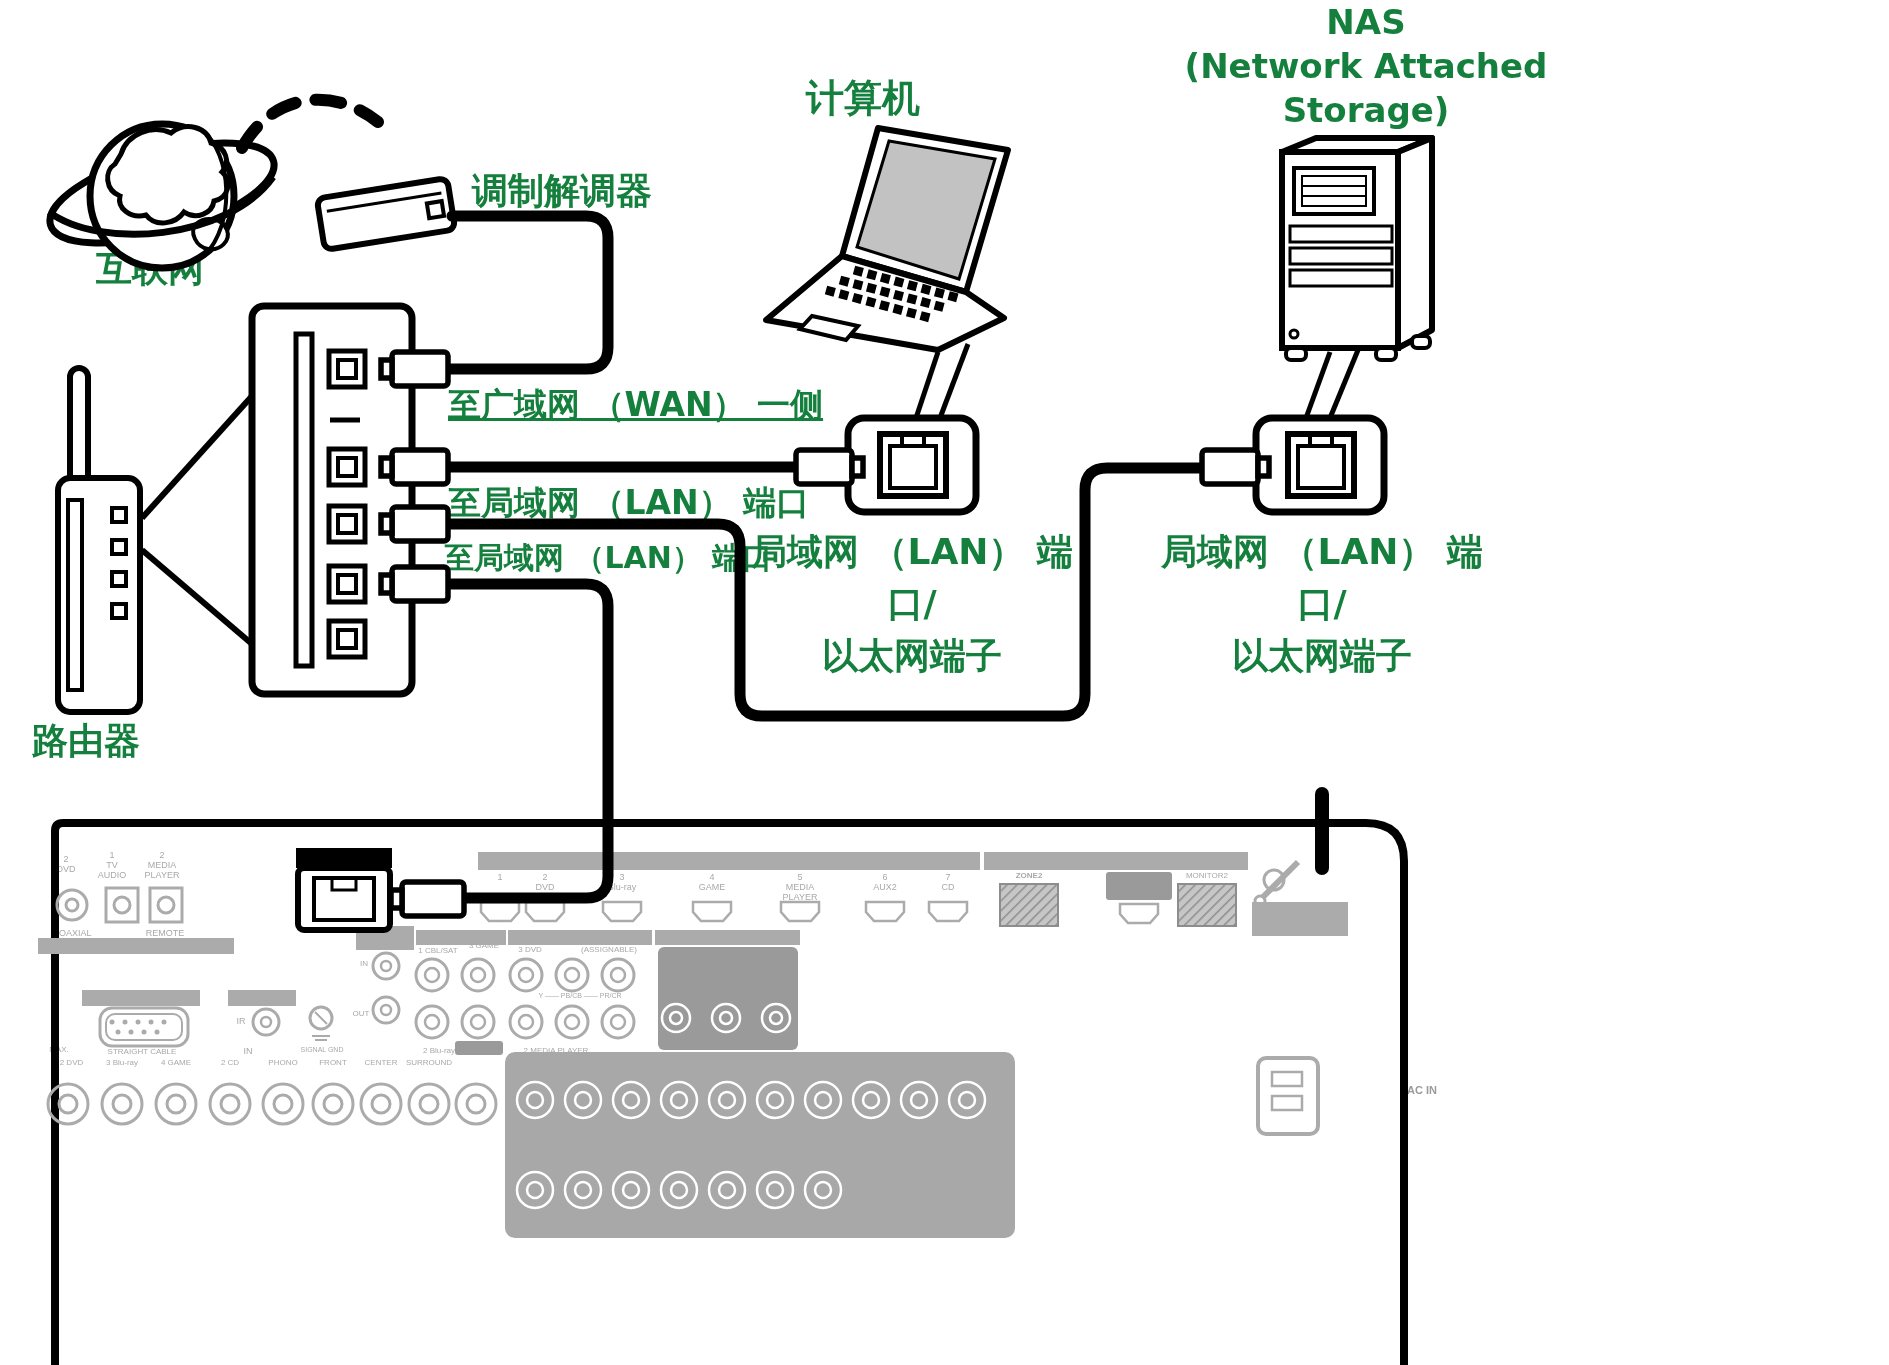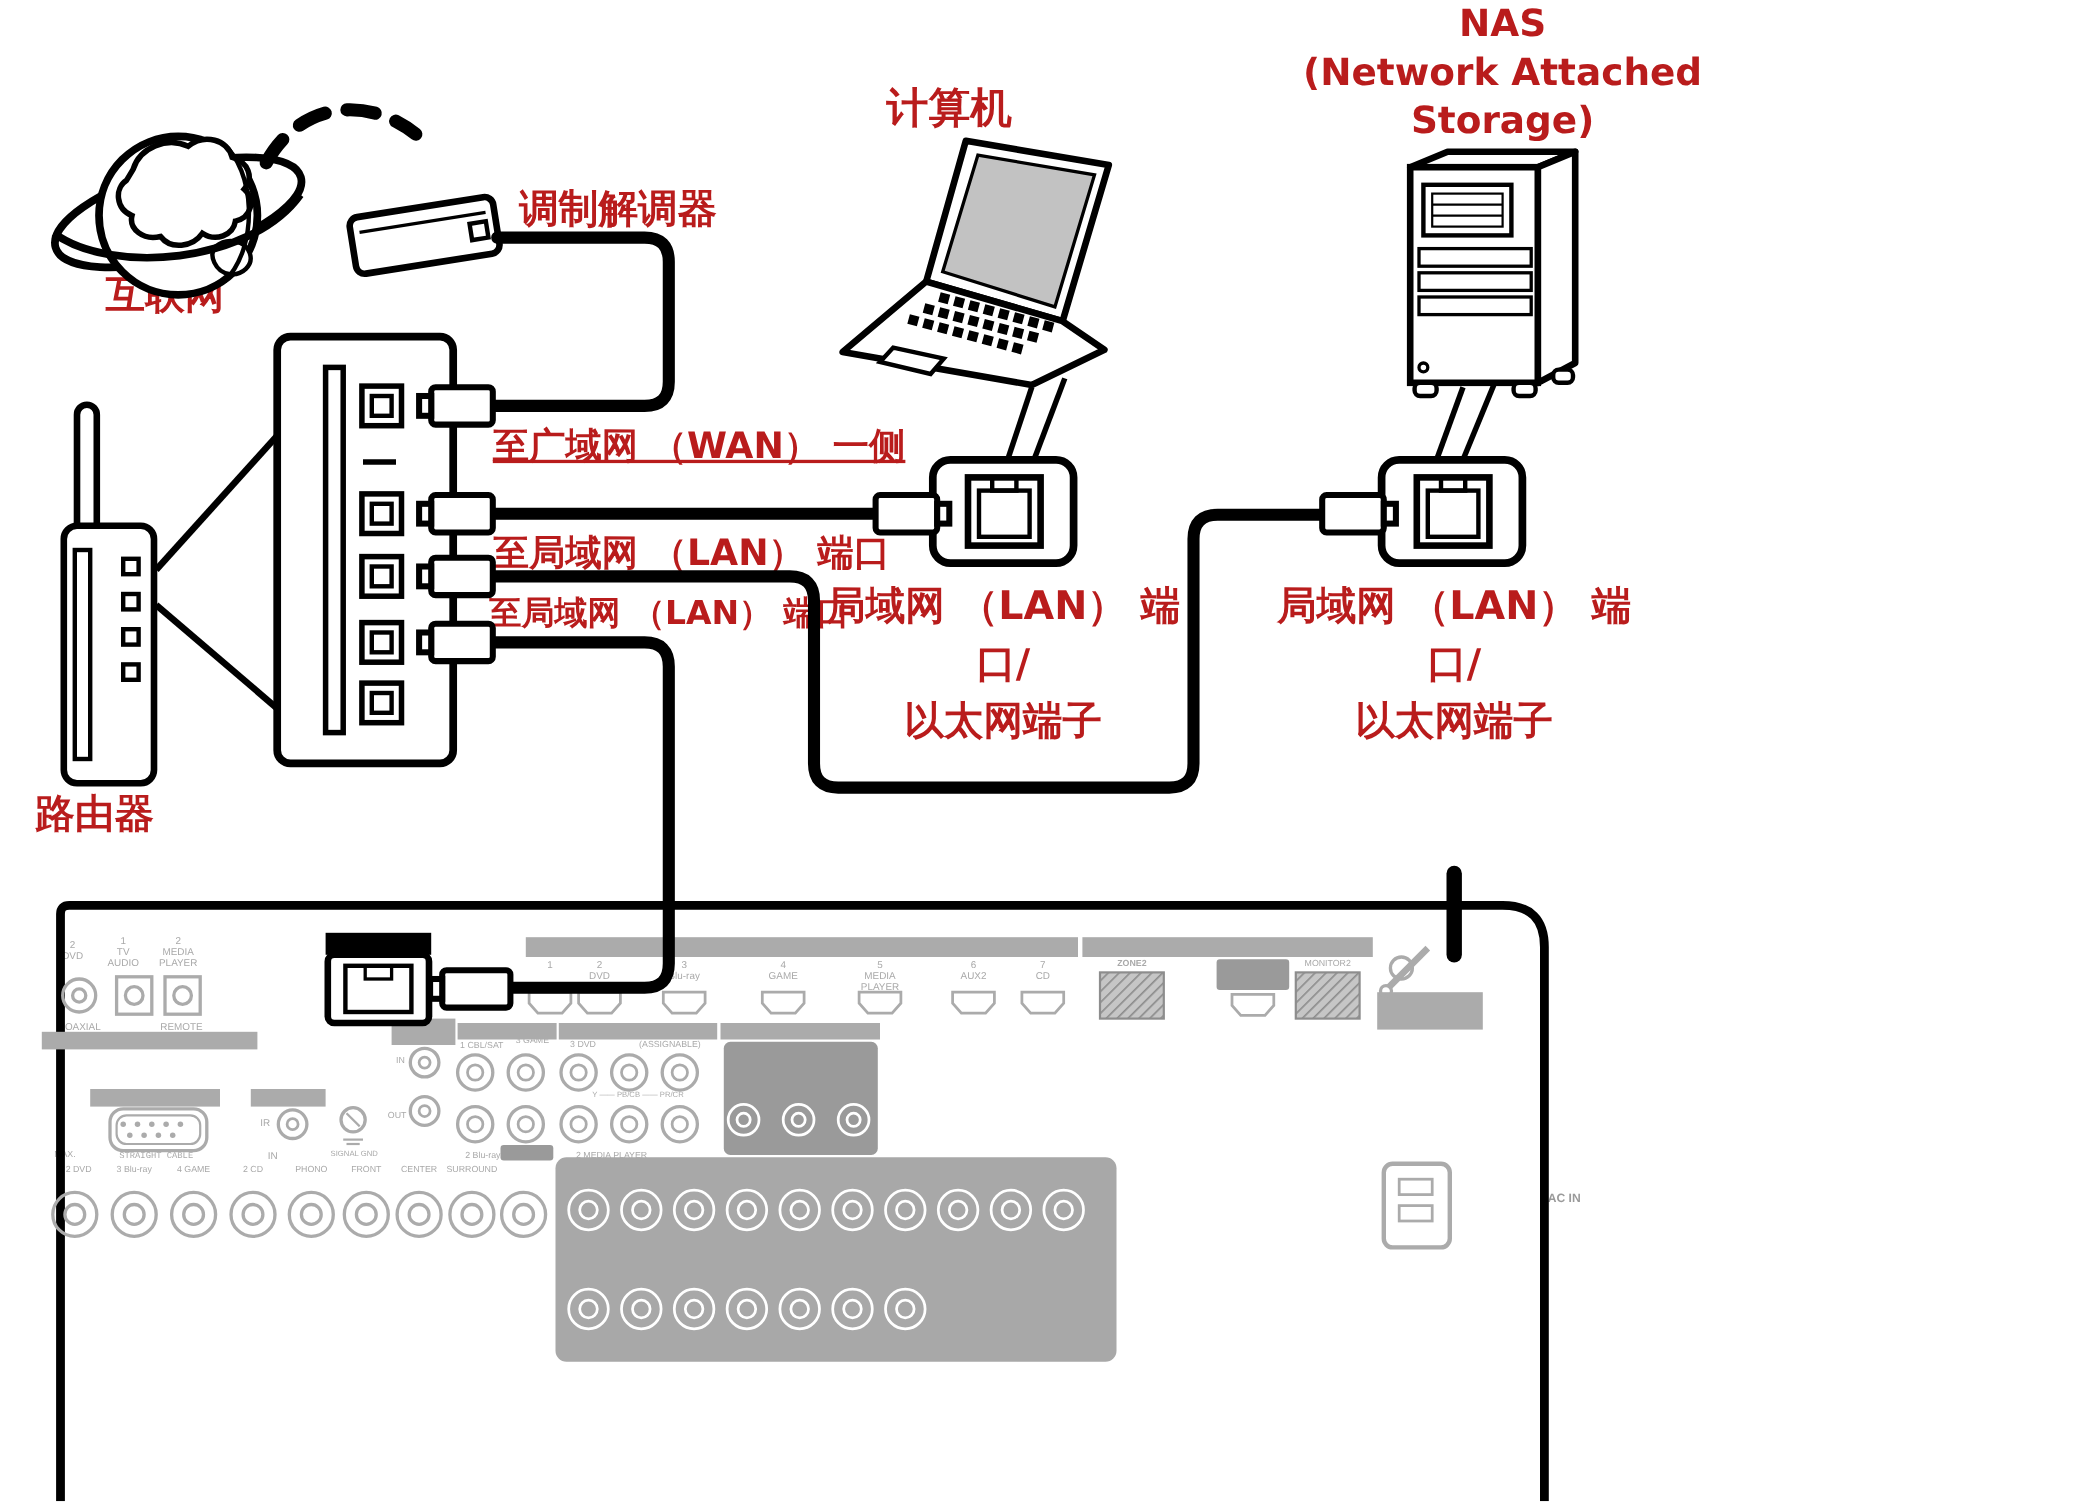--- a/index.html
+++ b/index.html
@@ -3,21 +3,21 @@
 <meta charset="utf-8">
 <style>
   html,body{margin:0;padding:0;background:#fff;}
   #stage{position:relative;width:1889px;height:1365px;background:#fff;overflow:hidden;
          font-family:"DejaVu Sans",sans-serif;}
   #stage svg{position:absolute;left:0;top:0;}
   #receiver-svg{z-index:1;}
   .rlayer{z-index:2;}
   #diagram-svg{z-index:3;}
   .dlayer{z-index:4;}
-  .lbl{position:absolute;color:#b91c1c;font-weight:600;white-space:pre-line;line-height:1.3;
+  .lbl{position:absolute;color:#15803d;font-weight:600;white-space:pre-line;line-height:1.3;
        font-family:"DejaVu Sans",sans-serif;}
   .center{text-align:center;}
   .rl{position:absolute;color:#a9a9a9;font-family:"Liberation Sans",sans-serif;
       text-align:center;white-space:pre-line;line-height:1.12;}
   .rw{color:#fff;font-weight:bold;}
   .dk{color:#9a9a9a;font-weight:bold;}
 </style>
 </head>
 <body>
 
@@ -272,21 +272,21 @@
     <div class="rl" style="left:506px;top:1047px;width:100px;font-size:8px;">2 MEDIA PLAYER</div>
 
     <div class="rl rw" style="left:655px;top:933px;width:145px;font-size:8px;">COMPONENT VIDEO OUT</div>
     <div class="rl rw" style="left:690px;top:960px;width:76px;font-size:9px;">MONITOR</div>
     <div class="rl rw" style="left:664px;top:986px;width:24px;font-size:7px;">Y</div>
     <div class="rl rw" style="left:702px;top:986px;width:44px;font-size:7px;">PB/CB</div>
     <div class="rl rw" style="left:752px;top:986px;width:44px;font-size:7px;">PR/CR</div>
 
     <div class="rl rw" style="left:82px;top:993px;width:118px;font-size:10px;">RS-232C</div>
     <div class="rl" style="left:36px;top:1046px;width:46px;font-size:8px;">MAX.</div>
-    <div class="rl" style="left:88px;top:1048px;width:108px;font-size:8px;font-family:Liberation Mono, monospace;">STRAIGHT CABLE</div>
+    <div class="rl" style="left:88px;top:1048px;width:108px;font-size:8px;">STRAIGHT CABLE</div>
 
     <div class="rl rw" style="left:228px;top:993px;width:68px;font-size:9px;">FLASHER</div>
     <div class="rl" style="left:230px;top:1016px;width:22px;font-size:9px;">IR</div>
     <div class="rl" style="left:236px;top:1046px;width:24px;font-size:9px;">IN</div>
 
     <div class="rl" style="left:294px;top:1046px;width:56px;font-size:7px;">SIGNAL GND</div>
 
     <div class="rl" style="left:36px;top:1059px;width:64px;font-size:8px;">T 2 DVD</div>
     <div class="rl" style="left:90px;top:1059px;width:64px;font-size:8px;">3 Blu-ray</div>
     <div class="rl" style="left:144px;top:1059px;width:64px;font-size:8px;">4 GAME</div>

